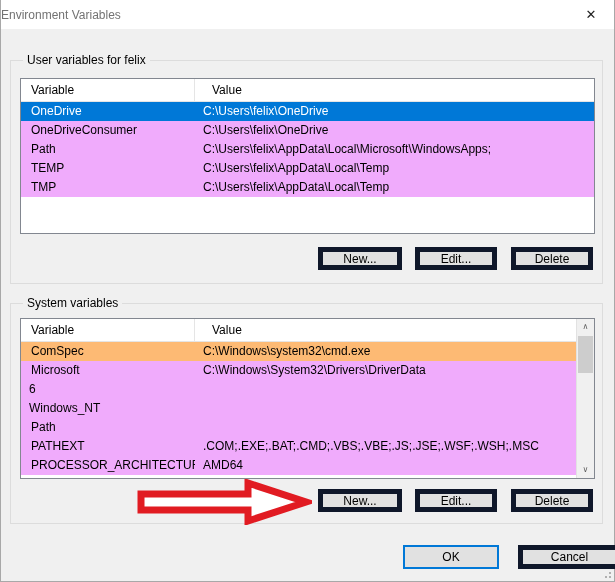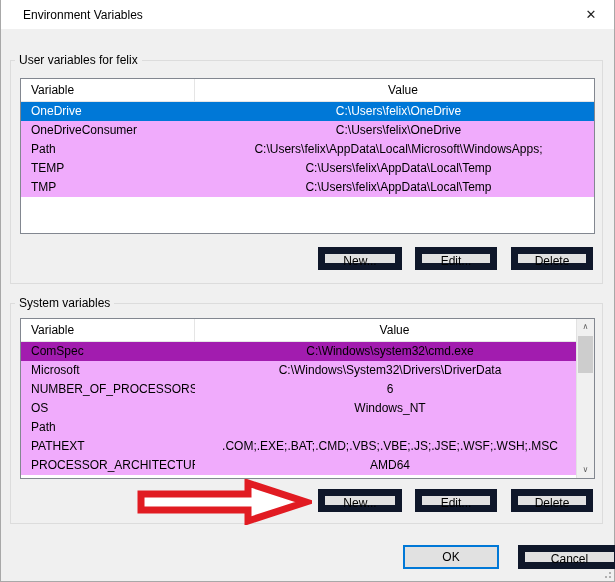--- a/index.html
+++ b/index.html
@@ -1,35 +1,35 @@
 <!DOCTYPE html>
 <html><head>
 <meta charset="utf-8">
 <style>
   html,body{margin:0;padding:0;}
   body{font-family:"Liberation Sans","DejaVu Sans",sans-serif;font-size:12px;color:#000;}
   .dialog{position:relative;width:615px;height:582px;background:#f0f0f0;overflow:hidden;
           box-shadow:inset 0 0 0 1px #a8a8a8;}
   .titlebar{position:absolute;left:1px;top:0;right:1px;height:29px;background:#ffffff;
             display:flex;align-items:center;}
-  .title{padding-left:22px;font-size:12px;color:#000000;}
+  .title{padding-left:0;font-size:12px;color:#737373;}
   .close-btn{position:absolute;right:8px;top:2px;width:30px;height:24px;display:flex;
              align-items:center;justify-content:center;font-size:13px;color:#222;cursor:default;}
   .groupbox{position:absolute;border:1px solid #dcdcdc;background:#f0f0f0;}
-  .groupbox .grouplabel{position:absolute;top:-8px;left:4px;background:#f0f0f0;padding:0 4px;font-size:12px;}
+  .groupbox .grouplabel{position:absolute;top:-8px;left:12px;background:#f0f0f0;padding:0 4px;font-size:12px;}
   .listbox{position:absolute;background:#fff;border:1px solid #828790;overflow:hidden;}
   .lb-inner{position:absolute;left:0;top:0;right:0;bottom:0;}
   .lb-head{display:flex;height:22px;line-height:22px;border-bottom:1px solid #e5e5e5;background:#fff;gap:9px;}
   .lb-head .col-var{border-right:1px solid #e5e5e5;}
   .col-var{width:174px;padding-left:10px;box-sizing:border-box;flex:none;white-space:nowrap;overflow:hidden;}
-  .col-val{flex:1;padding-left:8px;box-sizing:border-box;white-space:nowrap;overflow:hidden;text-align:center;}
+  .col-val{flex:1;padding-left:8px;box-sizing:border-box;white-space:nowrap;overflow:hidden;}
   .lb-row{display:flex;height:19px;line-height:19px;background:#f0abfc;}
   .lb-row.selected{background:#0078d7;color:#fff;}
-  .lb-row.hovered{background:#a21caf;}
-  .btn{position:absolute;height:23px;background:#e1e1e1;border:7px solid #0f172a;
+  .lb-row.hovered{background:#fdba74;}
+  .btn{position:absolute;height:23px;background:#e1e1e1;border:5px solid #0f172a;
        font-family:inherit;font-size:12px;color:#000;padding:0;text-align:center;box-sizing:border-box;}
   .btn-default{border:2px solid #0078d7;}
   .scrollbar{position:absolute;top:0;right:0;bottom:0;width:17px;background:#f0f0f0;
              border-left:1px solid #e2e2e2;}
   .sb-arrow{position:absolute;left:0;width:17px;height:16px;display:flex;align-items:center;
             justify-content:center;color:#606060;font-size:8px;line-height:1;}
   .sb-up{top:0;}
   .sb-down{bottom:0;}
   .sb-thumb{position:absolute;left:1px;width:15px;background:#cdcdcd;}
   .arrow-annotation{position:absolute;pointer-events:none;}
@@ -95,25 +95,23 @@
       </div>
       <div class="lb-row hovered">
         <span class="col-var">ComSpec</span>
         <span class="col-val">C:\Windows\system32\cmd.exe</span>
       </div>
       <div class="lb-row">
         <span class="col-var">Microsoft</span>
         <span class="col-val">C:\Windows\System32\Drivers\DriverData</span>
       </div>
       <div class="lb-row">
-        <span class="col-var">NUMBER_OF_PROCESSORS</span>
         <span class="col-val">6</span>
       </div>
       <div class="lb-row">
-        <span class="col-var">OS</span>
         <span class="col-val">Windows_NT</span>
       </div>
       <div class="lb-row">
         <span class="col-var">Path</span>
       </div>
       <div class="lb-row">
         <span class="col-var">PATHEXT</span>
         <span class="col-val">.COM;.EXE;.BAT;.CMD;.VBS;.VBE;.JS;.JSE;.WSF;.WSH;.MSC</span>
       </div>
       <div class="lb-row">

